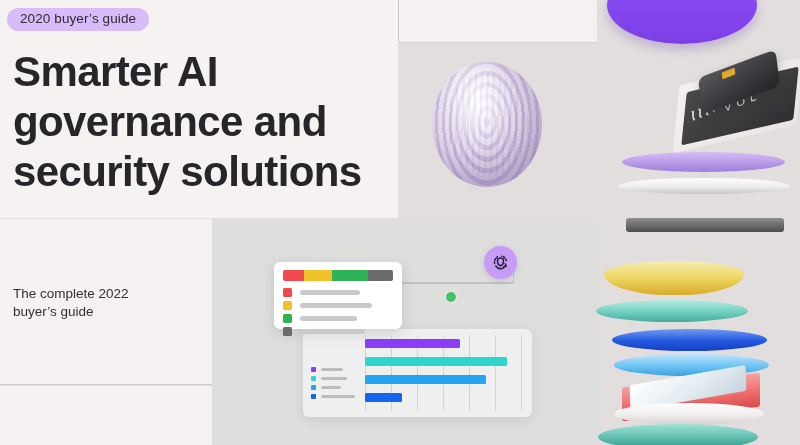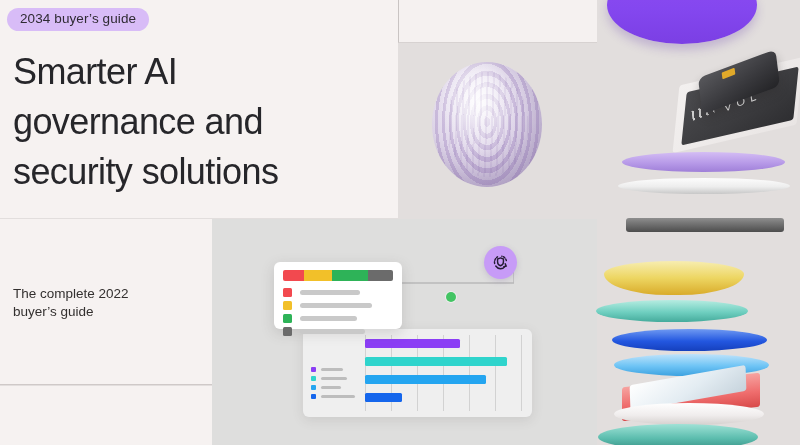--- a/index.html
+++ b/index.html
@@ -39,21 +39,21 @@
 
   
   .badge {
     position:absolute; left:7px; top:8px;
     background:#d8bcf7; color:#2f2b33;
     border-radius:20px; padding:4px 13px 5px 13px;
     font-size:13.5px; letter-spacing:.1px; line-height:1;
   }
   .hero-title {
     position:absolute; left:13px; top:47px; width:375px;
-    font-size:36px; line-height:50px; font-weight:400;
+    font-size:42px; line-height:50px; font-weight:700;
     color:#26262a; letter-spacing:-.6px;
     white-space:pre-line;
   }
   .sub-copy {
     position:absolute; left:13px; top:285px; width:180px;
     font-size:13.5px; line-height:18px; color:#33302f;
     white-space:pre-line;
   }
 
   
@@ -231,21 +231,21 @@
 <body>
 
 <div class="stage">
 
   <div class="panel-hero"></div>
   <div class="panel-top-mid"></div>
   <div class="panel-lower-left"></div>
   <div class="panel-lower-left-2"></div>
   <div class="panel-gray"></div>
 
-  <div class="badge">2034 buyer’s guide</div>
+  <div class="badge">2020 buyer’s guide</div>
   <h1 class="hero-title">Smarter AI
 governance and
 security solutions</h1>
   <p class="sub-copy">The complete 2022
 buyer’s guide</p>
 
   <div class="obj disc-purple-top"></div>
   <div class="obj sphere"></div>
 
   <div class="obj vol-plate"></div>

